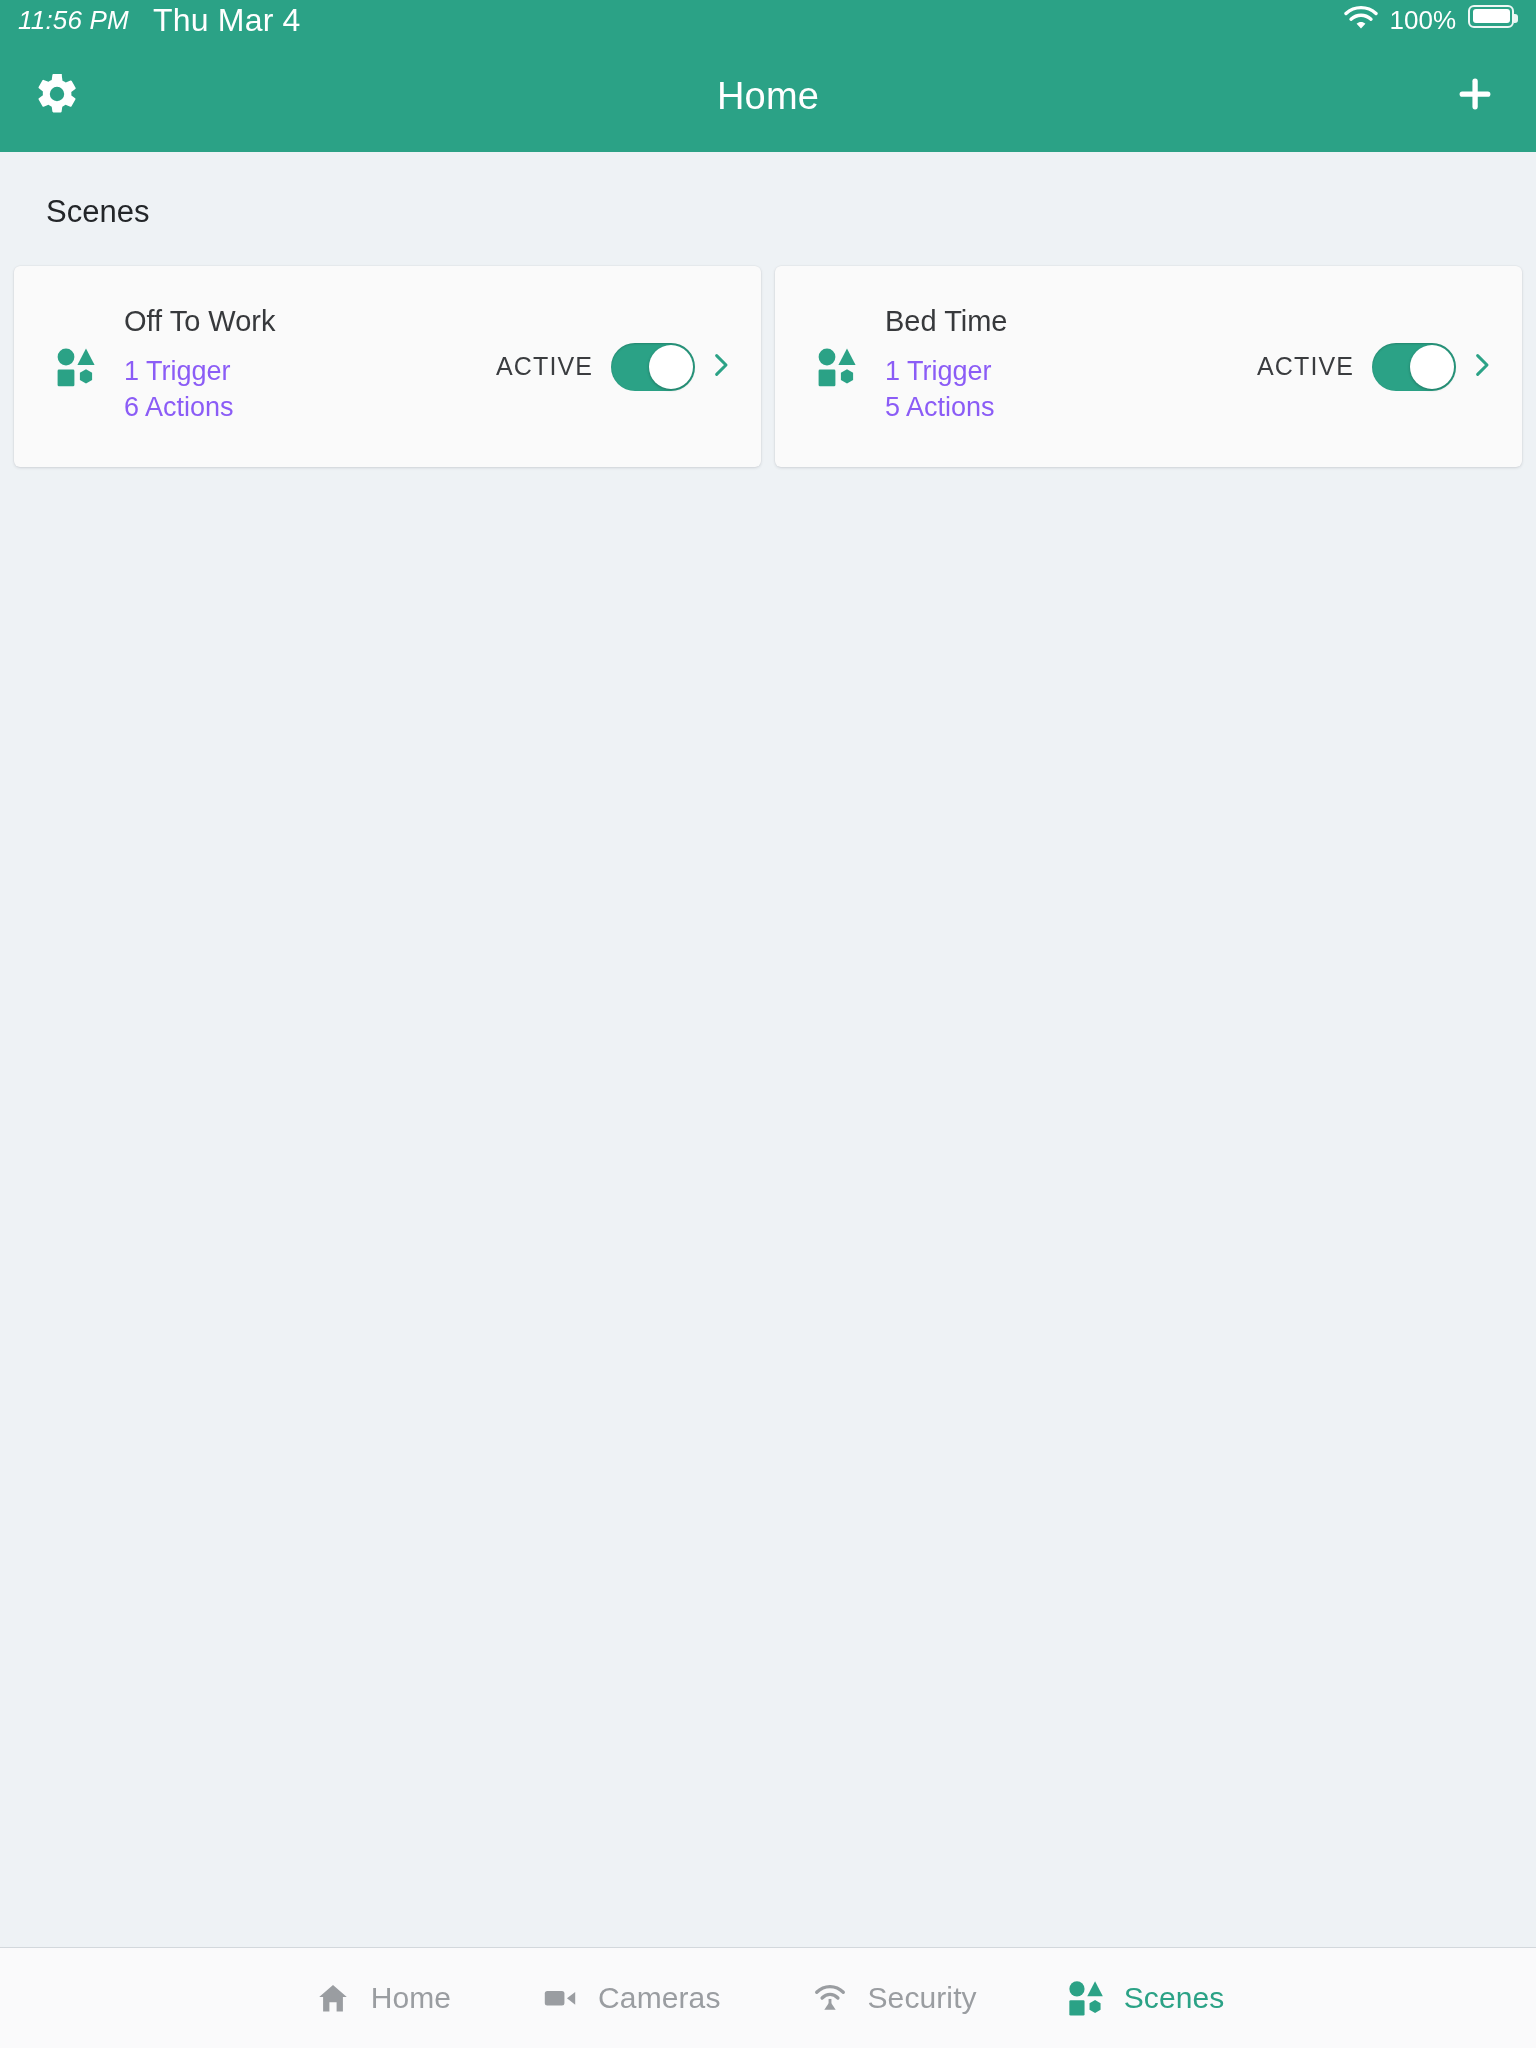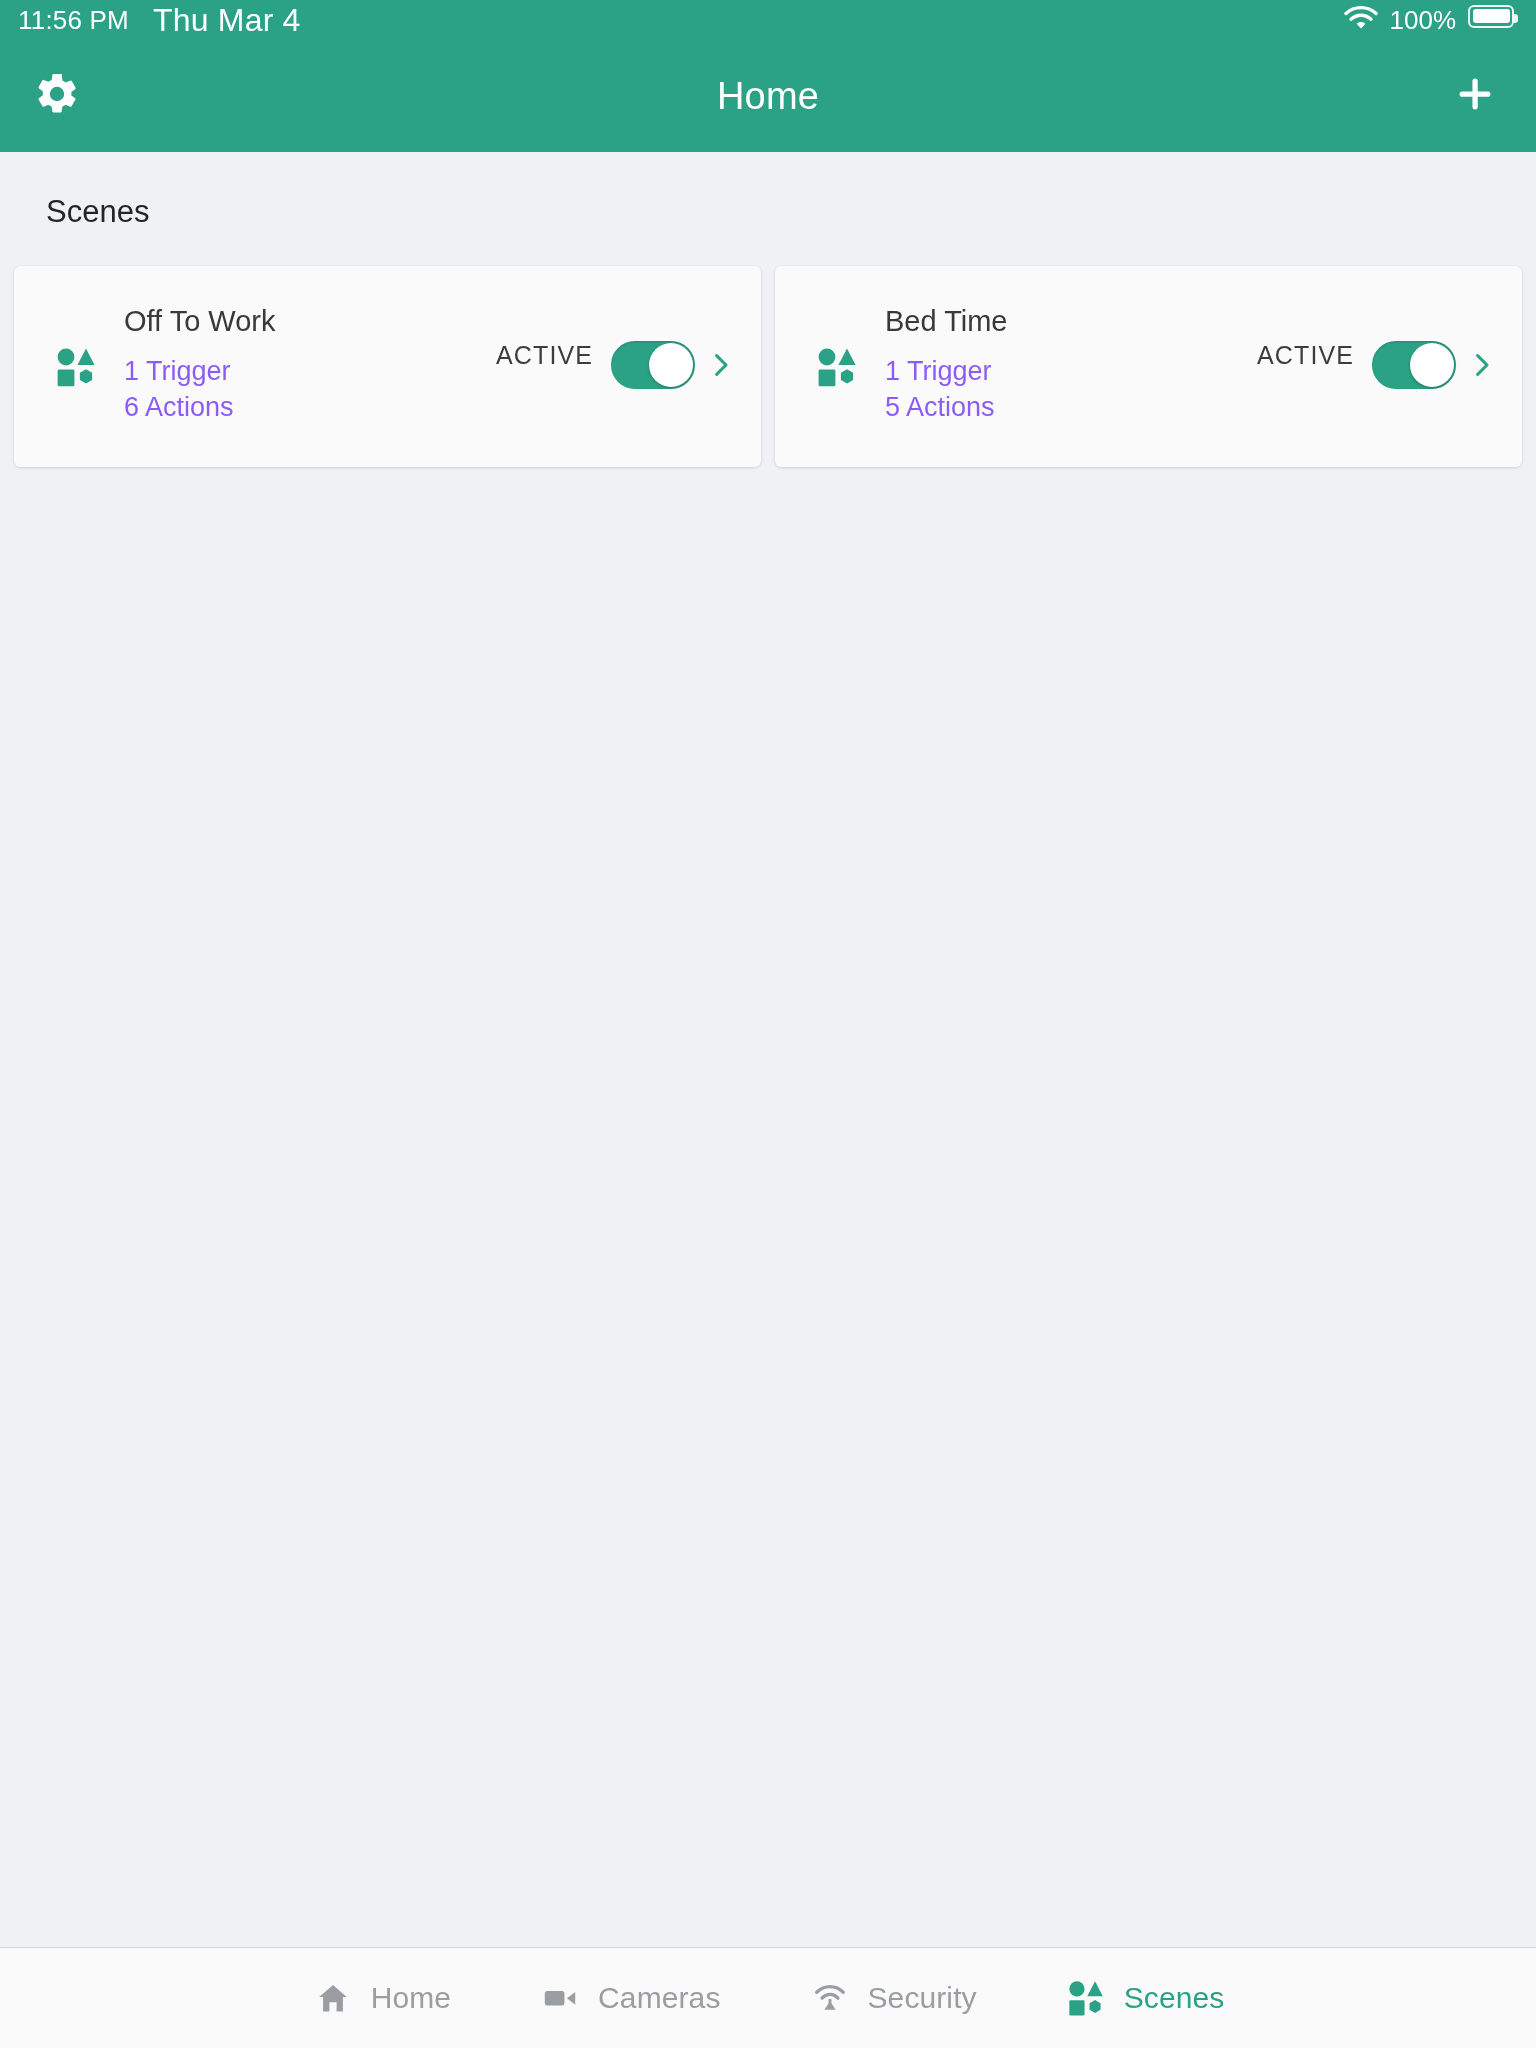--- a/index.html
+++ b/index.html
@@ -12,21 +12,21 @@
   #app { position:relative; width:1536px; height:2048px; background:#eef2f5; }
 
   
   .statusbar{
     position:absolute; top:0; left:0; width:1536px; height:40px;
     background:#2ba286;
     display:flex; align-items:center;
     color:#ffffff;
   }
   .sb-left{ display:flex; align-items:center; gap:24px; padding-left:18px; }
-  .sb-time{ font-size:26px; letter-spacing:0.2px; }
+  .sb-time{ font-size:26px; letter-spacing:0.2px;font-style:italic; }
   .sb-date{ font-size:32px; letter-spacing:0.2px; }
   .sb-right{ margin-left:auto; display:flex; align-items:flex-start; gap:12px; padding-right:22px; }
   .sb-batt-pct{ font-size:26px; }
   .wifi-ico{ display:block; }
   .batt{
     width:46px; height:23px; border:2.5px solid rgba(255,255,255,0.92);
     border-radius:6px; position:relative; display:flex; align-items:center;
     padding:2.5px;
   }
   .batt::after{
@@ -76,21 +76,21 @@
     cursor:pointer;
   }
   .sc-icon{
     width:84px; min-width:84px; display:flex; align-items:center; justify-content:center;
     margin-left:20px;
   }
   .sc-text{ margin-left:6px; }
   .sc-name{ font-size:29px; color:#37393c; line-height:1.0; margin-bottom:18px;text-align:center; }
   .sc-sub{ font-size:27px; color:#8b5cf6; line-height:1.32; }
   .sc-right{
-    margin-left:auto; display:flex; gap:0;
+    margin-left:auto; display:flex; align-items:center; gap:0;
     padding-right:14px;
   }
   .sc-active{
     font-size:25px; color:#3a3c3f; letter-spacing:1.1px; margin-right:18px;
   }
   .toggle{
     width:84px; height:48px; border-radius:24px; background:#2ba286;
     position:relative; cursor:pointer; box-shadow:0 1px 2px rgba(0,0,0,0.18) inset;
   }
   .toggle .knob{

